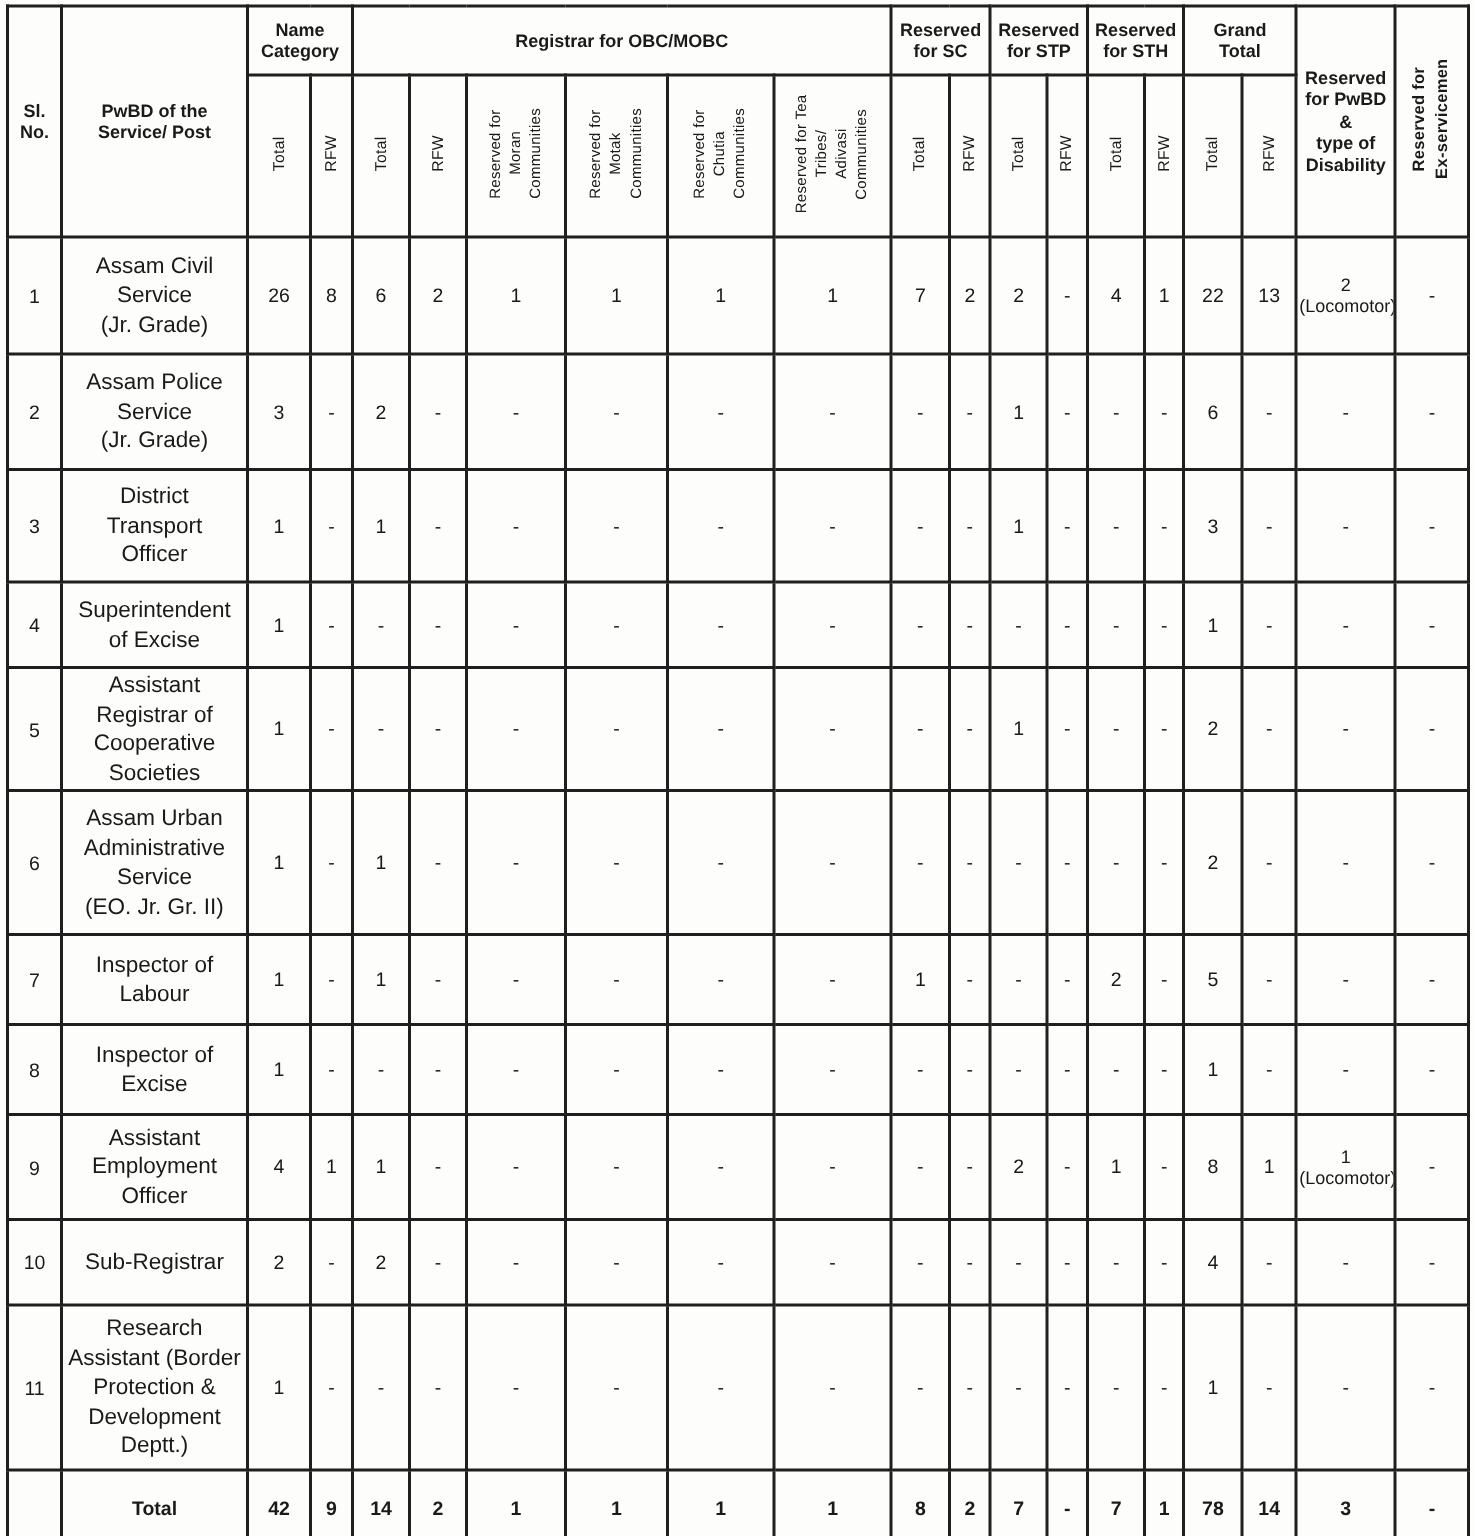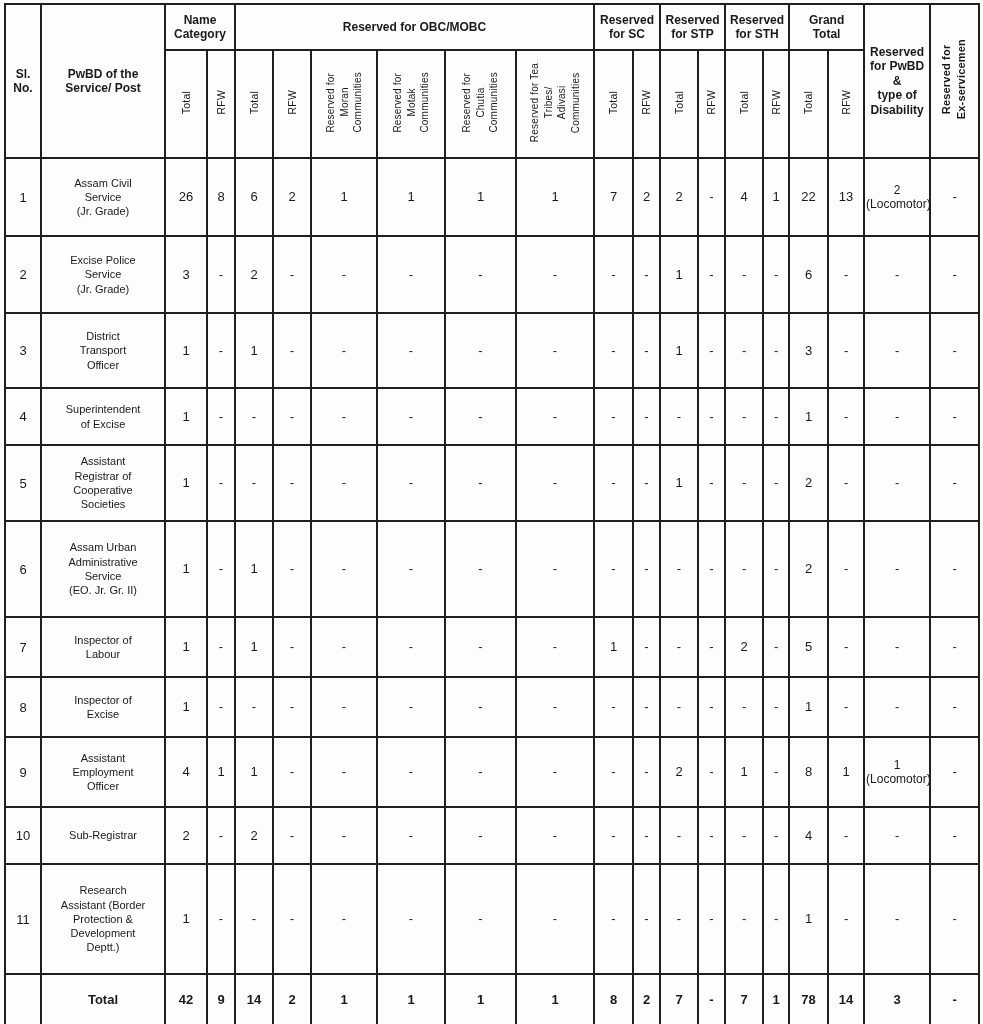--- a/index.html
+++ b/index.html
@@ -44,21 +44,21 @@
     white-space: pre-line;
     font-size: 10.5px;
     line-height: 1.4;
     letter-spacing: 0.2px;
   }
   th.vert.community .vtext { font-size: 10px; line-height: 1.35; }
   th.vert.bold-vert .vtext { font-weight: bold; font-size: 11px; }
   th.pwbd { font-size: 12px; }
   td.slno { font-size: 13px; }
   td.name {
-    font-size: 11px;
+    font-size: 15px;
     line-height: 1.3;
     white-space: pre-line;
   }
   td.num {
     font-size: 13px;
     white-space: pre-line;
     line-height: 1.2;
   }
   td.loco { font-size: 12px; }
   tr.total-row td {
@@ -95,21 +95,21 @@
         <col style="width:49px">
     </colgroup>
     <thead>
       <tr>
         <th rowspan="2">Sl.
 No.</th>
         <th rowspan="2">PwBD of the
 Service/ Post</th>
         <th colspan="2" class="group">Name
 Category</th>
-        <th colspan="6" class="group">Reserved for OBC/MOBC</th>
+        <th colspan="6" class="group">Registrar for OBC/MOBC</th>
         <th colspan="2" class="group">Reserved
 for SC</th>
         <th colspan="2" class="group">Reserved
 for STP</th>
         <th colspan="2" class="group">Reserved
 for STH</th>
         <th colspan="2" class="group">Grand
 Total</th>
         <th rowspan="2" class="pwbd">Reserved
 for PwBD &amp;
@@ -167,21 +167,21 @@
           <td class="num">4</td>
           <td class="num">1</td>
           <td class="num">22</td>
           <td class="num">13</td>
           <td class="num loco">2
 (Locomotor)</td>
           <td class="num">-</td>
         </tr>
         <tr style="height: 77px;">
           <td class="slno">2</td>
-          <td class="name">Excise Police
+          <td class="name">Assam Police
 Service
 (Jr. Grade)</td>
           <td class="num">3</td>
           <td class="num">-</td>
           <td class="num">2</td>
           <td class="num">-</td>
           <td class="num">-</td>
           <td class="num">-</td>
           <td class="num">-</td>
           <td class="num">-</td>

